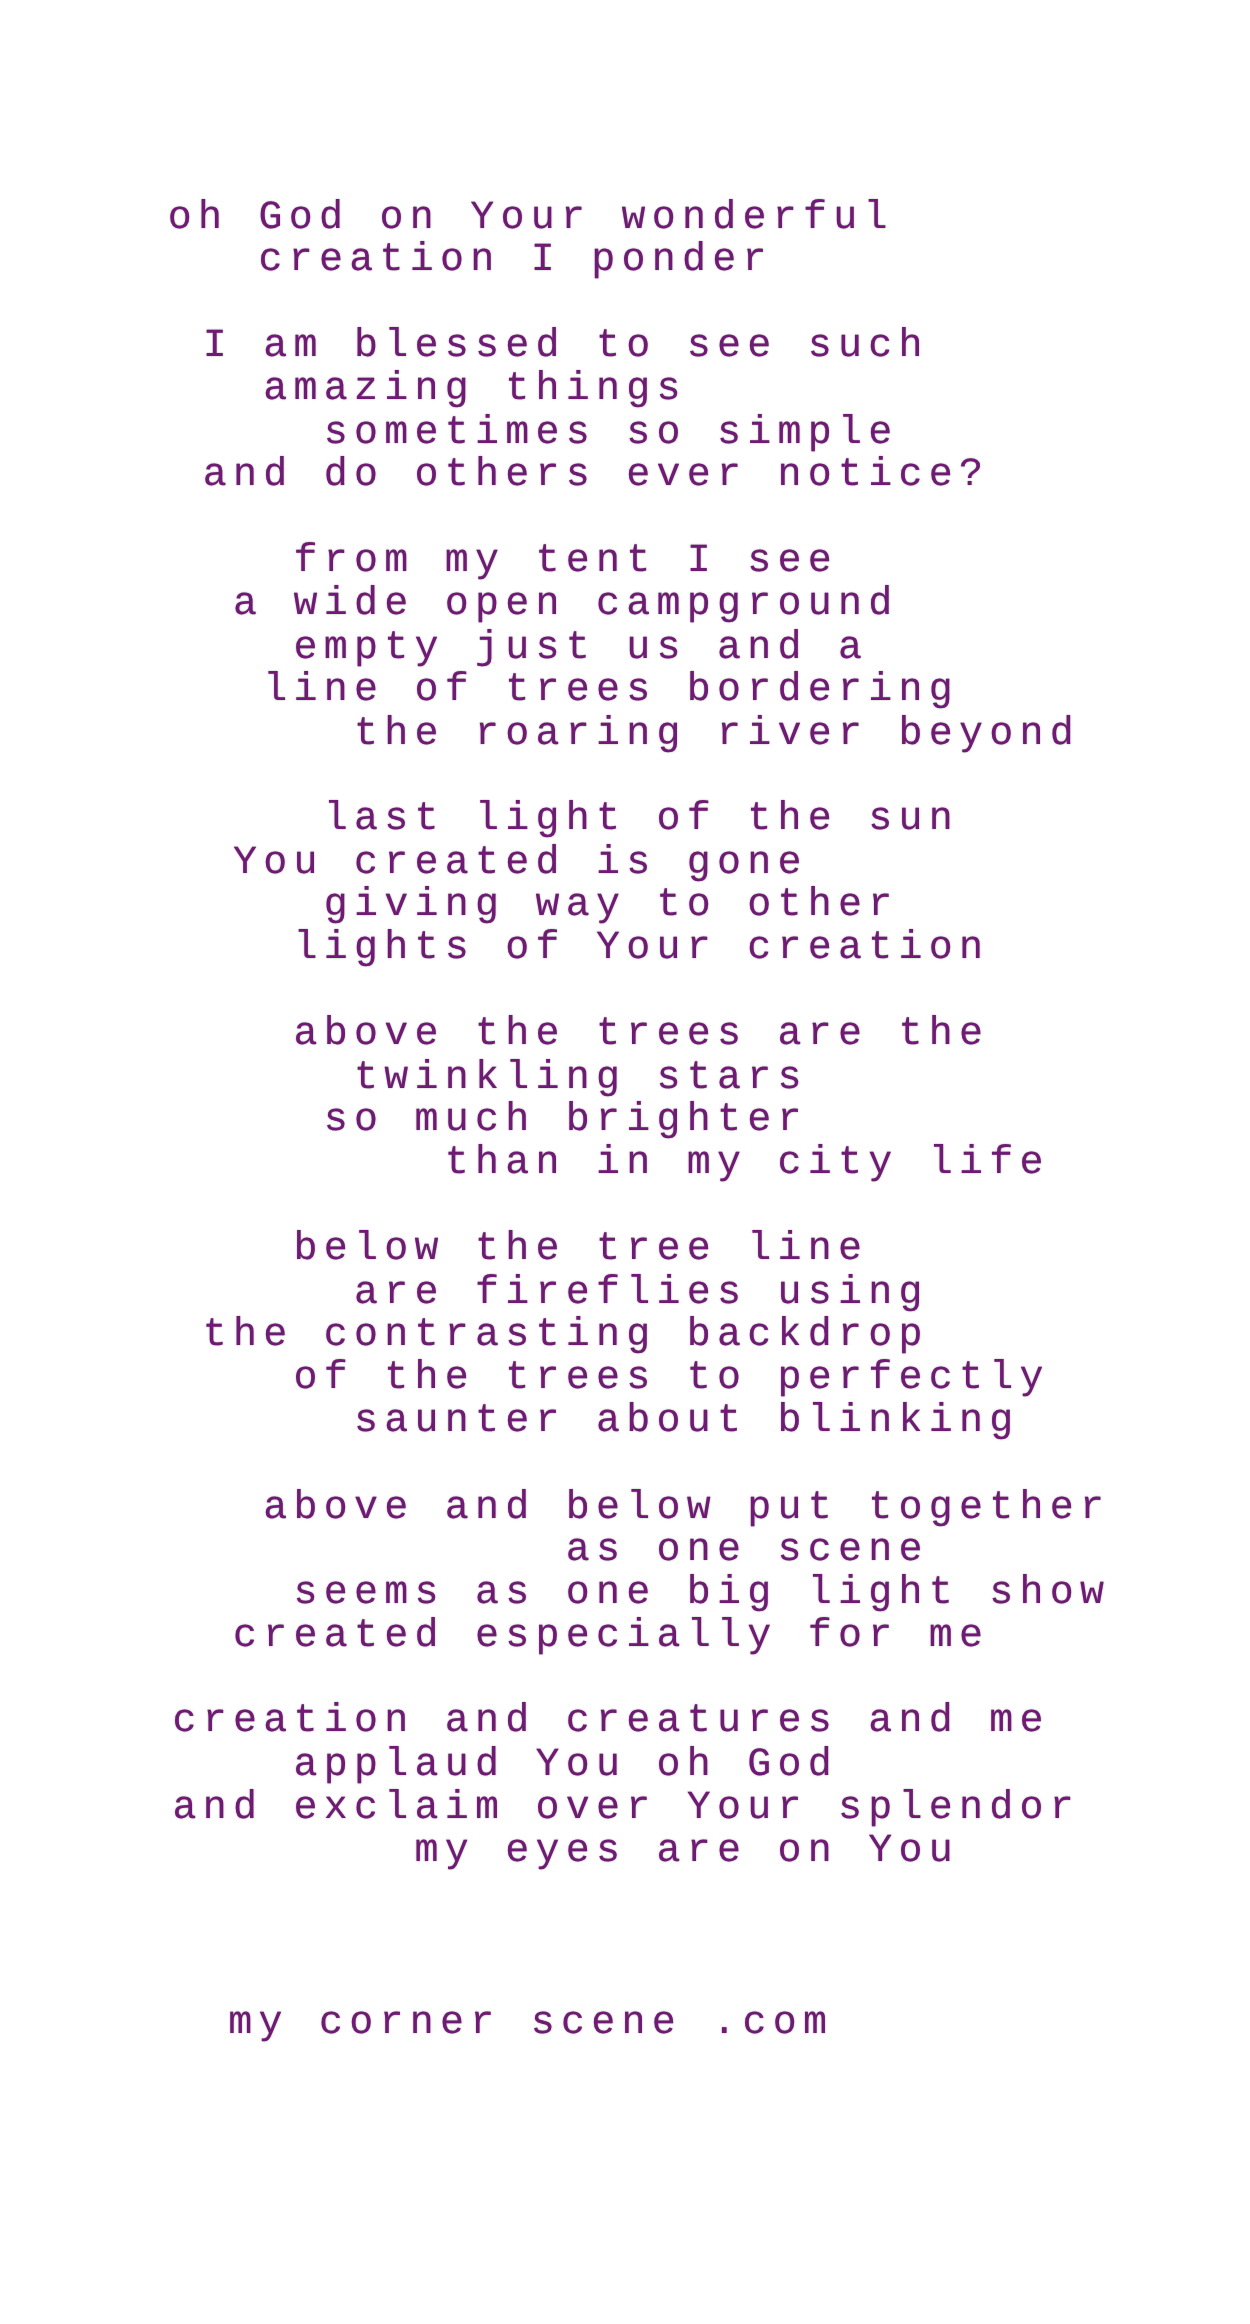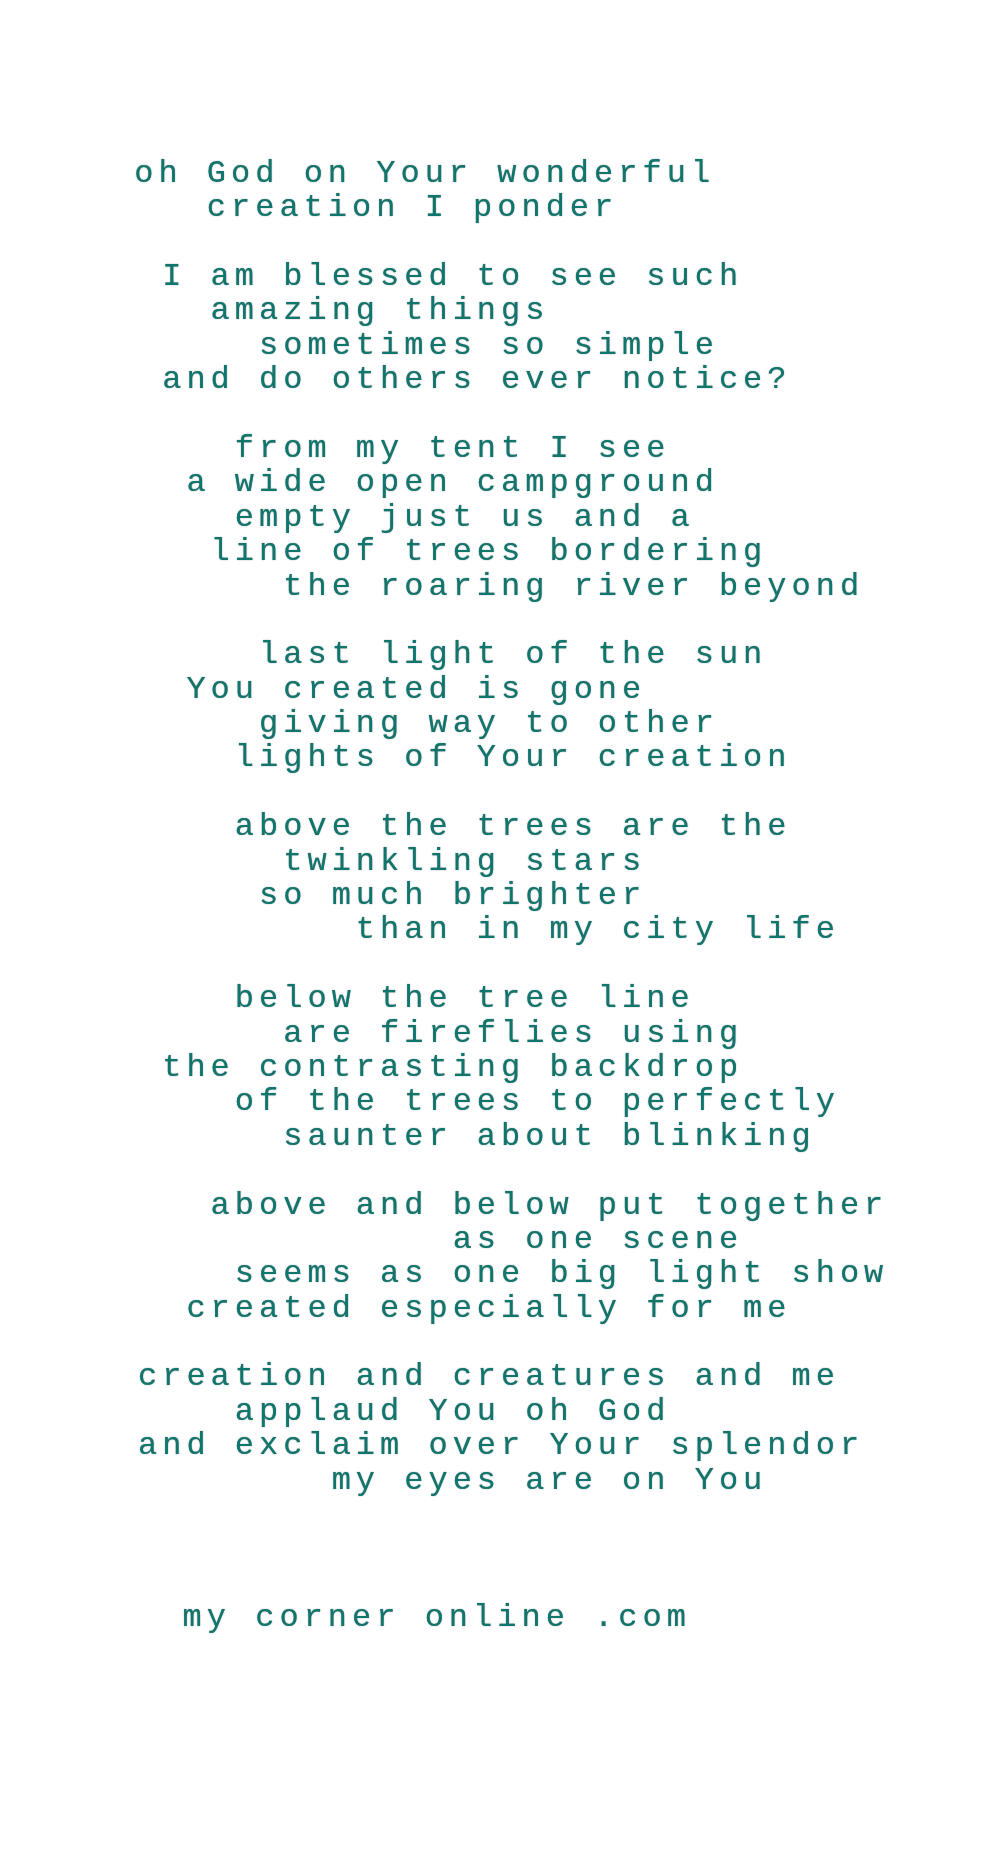--- a/index.html
+++ b/index.html
@@ -14,34 +14,34 @@
     position: relative;
     font-family: "Liberation Mono", "DejaVu Sans Mono", monospace;
   }
   .poem {
     position: absolute;
     top: 88px;
     left: 110px;
     font-size: 32px;
     line-height: 34.4px;
     letter-spacing: 5px;
-    color: #0f766e;
+    color: #701a75;
     text-shadow: 0 0 1.2px rgba(25, 25, 25, 0.55);
     white-space: pre;
   }
   .stanza + .stanza {
     margin-top: 34.4px;
     margin-left: 28px;
   }
   .credit {
     margin-top: 34.4px;
   }
   .poem-line {
     height: 34.4px;
   }
 </style>
 </head>
 <body>
 
 <div class="poem">
   <div id="stanzas"><div class="stanza"><div class="poem-line"> oh God on Your wonderful</div><div class="poem-line">    creation I ponder</div></div><div class="stanza"><div class="poem-line"> I am blessed to see such</div><div class="poem-line">   amazing things</div><div class="poem-line">     sometimes so simple</div><div class="poem-line"> and do others ever notice?</div></div><div class="stanza"><div class="poem-line">    from my tent I see</div><div class="poem-line">  a wide open campground</div><div class="poem-line">    empty just us and a</div><div class="poem-line">   line of trees bordering</div><div class="poem-line">      the roaring river beyond</div></div><div class="stanza"><div class="poem-line">     last light of the sun</div><div class="poem-line">  You created is gone</div><div class="poem-line">     giving way to other</div><div class="poem-line">    lights of Your creation</div></div><div class="stanza"><div class="poem-line">    above the trees are the</div><div class="poem-line">      twinkling stars</div><div class="poem-line">     so much brighter</div><div class="poem-line">         than in my city life</div></div><div class="stanza"><div class="poem-line">    below the tree line</div><div class="poem-line">      are fireflies using</div><div class="poem-line"> the contrasting backdrop</div><div class="poem-line">    of the trees to perfectly</div><div class="poem-line">      saunter about blinking</div></div><div class="stanza"><div class="poem-line">   above and below put together</div><div class="poem-line">             as one scene</div><div class="poem-line">    seems as one big light show</div><div class="poem-line">  created especially for me</div></div><div class="stanza"><div class="poem-line">creation and creatures and me</div><div class="poem-line">    applaud You oh God</div><div class="poem-line">and exclaim over Your splendor</div><div class="poem-line">        my eyes are on You</div></div></div>
-  <div class="credit">   my corner online .com</div>
+  <div class="credit">   my corner scene .com</div>
 </div>
 
 </body></html>

